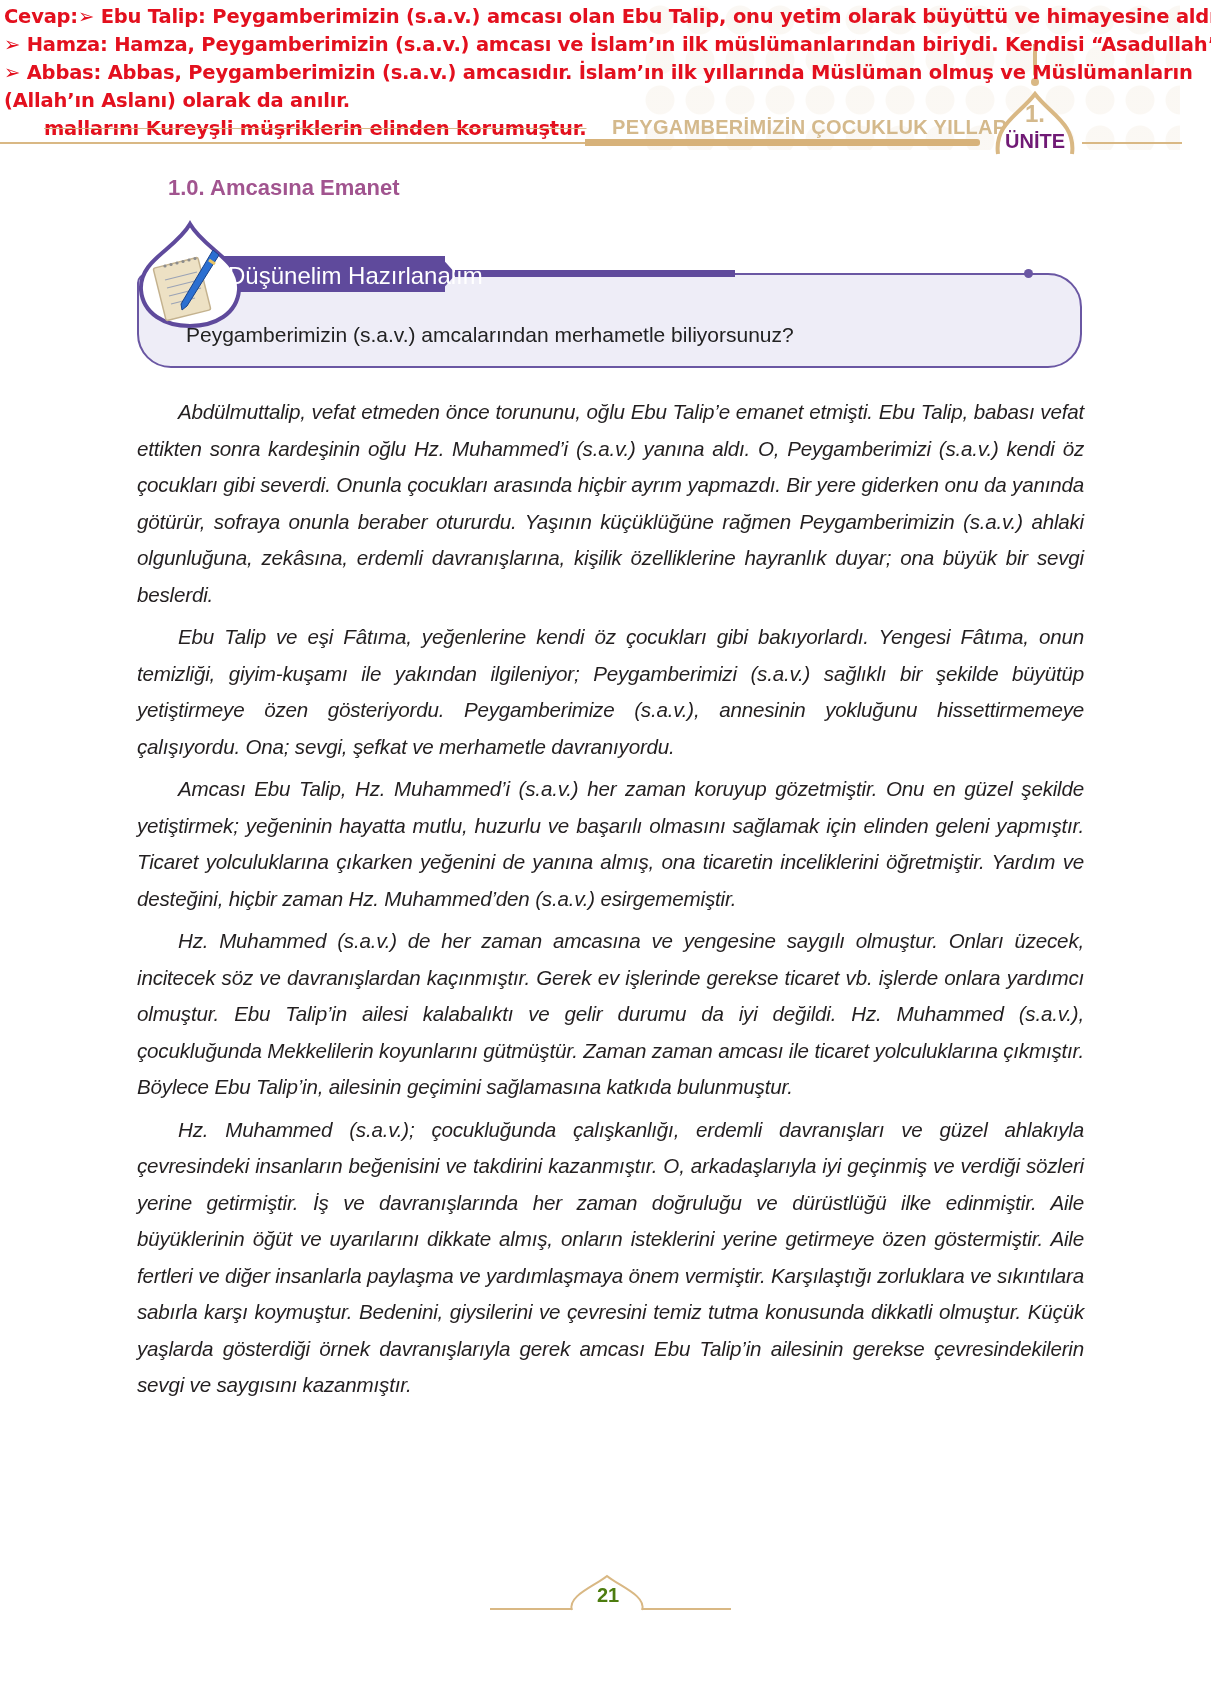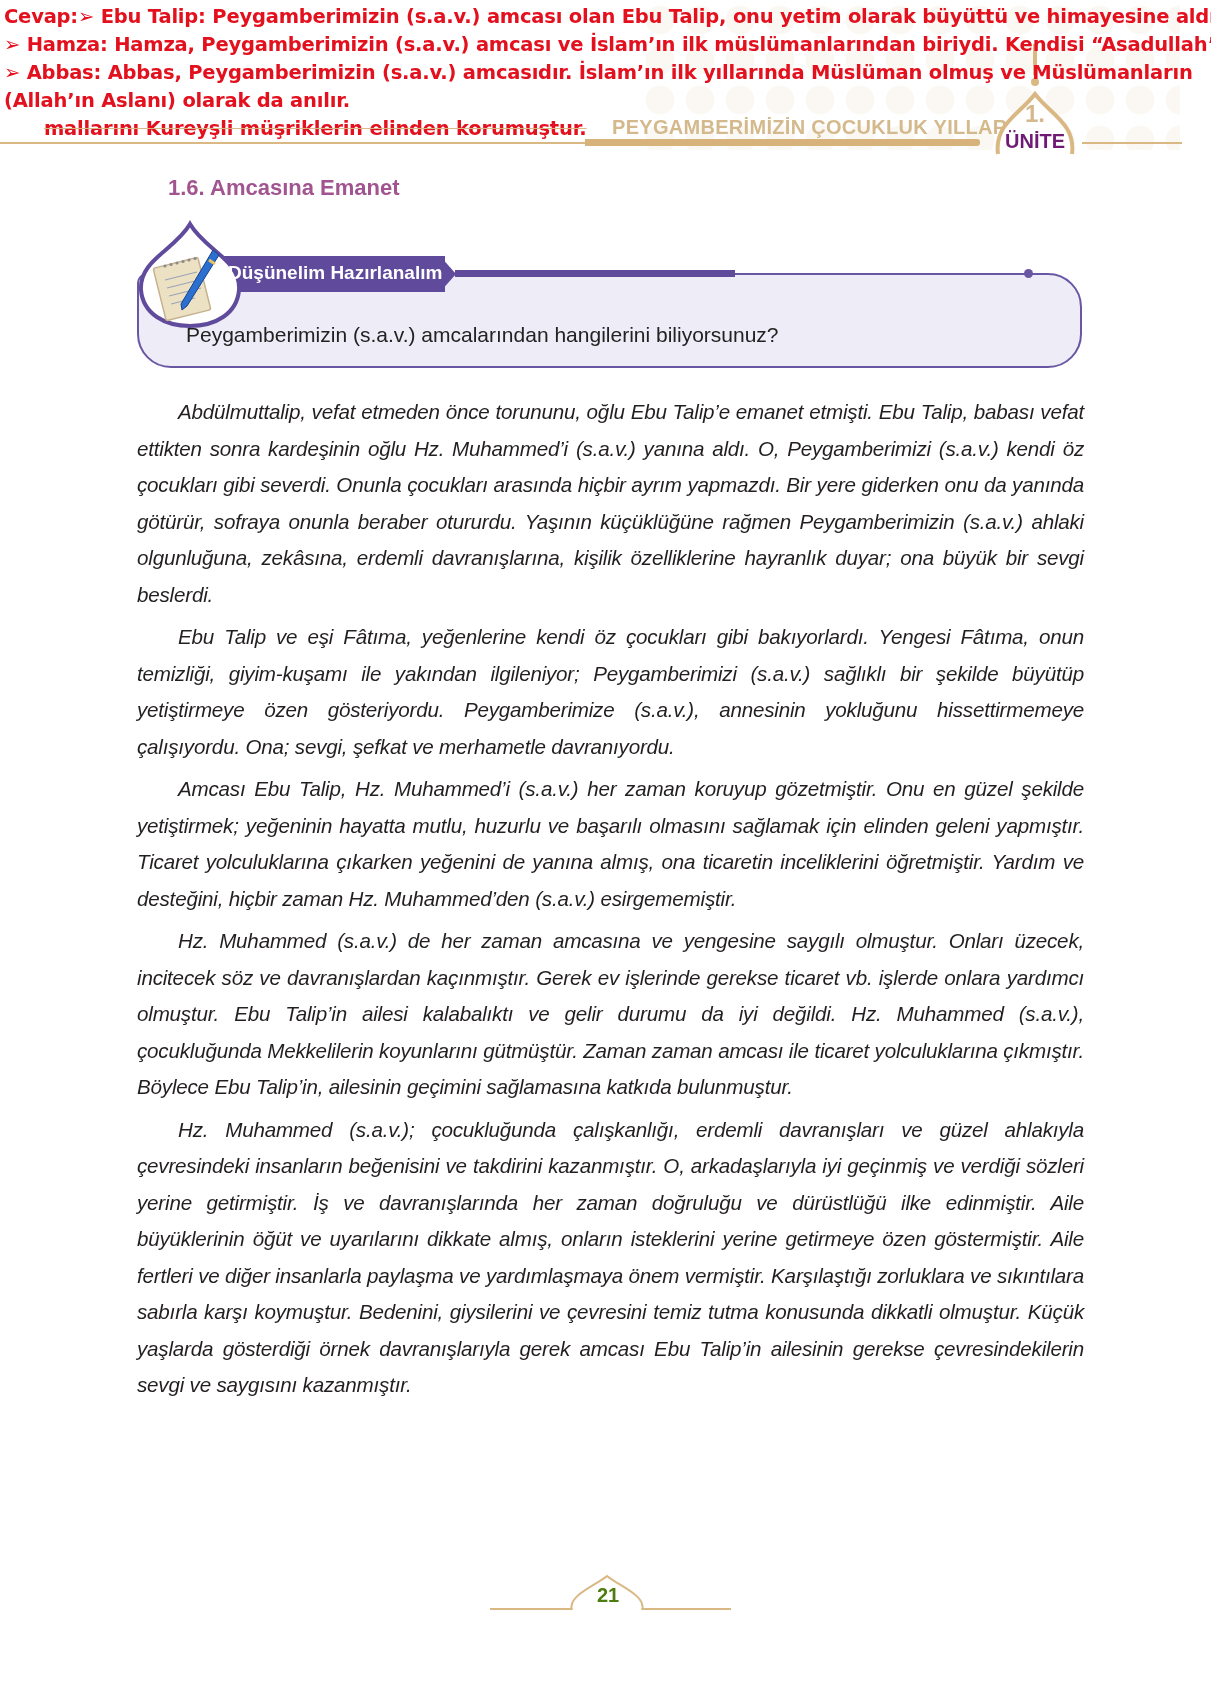--- a/index.html
+++ b/index.html
@@ -25,21 +25,21 @@
   
   .section-title { position:absolute; left:168px; top:175px; font-size:22px; font-weight:bold; color:#a1548f; }
 
   
   .think-box { position:absolute; left:137px; top:273px; width:945px; height:95px; background:#eeedf7; border:2px solid #6a57a3; border-radius:10px 34px 34px 34px; box-sizing:border-box; }
   .think-band { position:absolute; left:200px; top:256px; width:245px; height:36px; background:#5f4a9c; }
   .think-band-arrow { position:absolute; left:440px; top:256px; width:0; height:0; border-top:18px solid transparent; border-bottom:18px solid transparent; border-left:16px solid #5f4a9c; }
   .think-band-line { position:absolute; left:455px; top:270px; width:280px; height:7px; background:#5f4a9c; }
   .think-band-line2 { position:absolute; left:735px; top:273px; width:300px; height:2px; background:#6a57a3; }
   .think-dot { position:absolute; left:1024px; top:269px; width:9px; height:9px; border-radius:50%; background:#6a57a3; }
-  .think-label { position:absolute; left:228px; top:262px; font-size:19px; font-weight:bold; color:#ffffff; }
+  .think-label { position:absolute; left:228px; top:262px; font-size:24px; font-weight:normal; color:#ffffff; }
   .think-question { position:absolute; left:186px; top:323px; font-size:21px; color:#222222; }
   .drop-icon { position:absolute; left:135px; top:220px; width:110px; height:108px; }
 
   
   .body-text { position:absolute; left:137px; top:394px; width:947px; font-size:20.6px; line-height:36.5px; color:#231f20; text-align:justify; font-family:"Liberation Sans", sans-serif; letter-spacing:-0.2px;font-style:italic; }
   .body-text p { margin:0 0 6px 0; text-indent:41px; }
 
   
   .footer-line-l { position:absolute; left:490px; top:1608px; width:82px; height:2px; background:#d9b884; }
   .footer-line-r { position:absolute; left:643px; top:1608px; width:88px; height:2px; background:#d9b884; }
@@ -63,21 +63,21 @@
 <div class="unit-label">ÜNİTE</div>
 
 <div class="answer">
   <div>Cevap:➢ Ebu Talip: Peygamberimizin (s.a.v.) amcası olan Ebu Talip, onu yetim olarak büyüttü ve himayesine aldı.</div>
   <div>➢ Hamza: Hamza, Peygamberimizin (s.a.v.) amcası ve İslam’ın ilk müslümanlarından biriydi. Kendisi “Asadullah”</div>
   <div>➢ Abbas: Abbas, Peygamberimizin (s.a.v.) amcasıdır. İslam’ın ilk yıllarında Müslüman olmuş ve Müslümanların</div>
   <div>(Allah’ın Aslanı) olarak da anılır.</div>
   <div class="struck">mallarını Kureyşli müşriklerin elinden korumuştur.</div>
 </div>
 
-<div class="section-title">1.6. Amcasına Emanet</div>
+<div class="section-title">1.0. Amcasına Emanet</div>
 
 <div class="think-box"></div>
 <div class="think-band"></div>
 <div class="think-band-arrow"></div>
 <div class="think-band-line"></div>
 <div class="think-band-line2"></div>
 <div class="think-dot"></div>
 <svg class="drop-icon" viewBox="0 0 110 108">
   <path d="M55 4 C70 30 106 40 104 70 C102 94 80 106 55 106 C30 106 8 94 6 70 C4 40 40 30 55 4 Z" fill="#ffffff" stroke="#5f4a9c" stroke-width="4"></path>
   <rect x="24" y="42" width="46" height="54" rx="2" fill="#ede1c4" stroke="#c4b28e" stroke-width="1.5" transform="rotate(-14 47 69)"></rect>
@@ -92,21 +92,21 @@
       <circle cx="36" cy="44.5" r="1.6"></circle>
       <circle cx="42" cy="43" r="1.6"></circle>
     <circle cx="48" cy="41.5" r="1.6"></circle>
       <circle cx="54" cy="40" r="1.6"></circle>
       <circle cx="60" cy="38.5" r="1.6"></circle>
   </g>
   <path d="M78 30 L84 35 L52 86 L47 90 L46 84 Z" fill="#2b6fd1" stroke="#18428a" stroke-width="1"></path>
   <path d="M74 40 L80 44" stroke="#e8c463" stroke-width="3"></path>
 </svg>
 <div class="think-label">Düşünelim Hazırlanalım</div>
-<div class="think-question">Peygamberimizin (s.a.v.) amcalarından hangilerini biliyorsunuz?</div>
+<div class="think-question">Peygamberimizin (s.a.v.) amcalarından merhametle biliyorsunuz?</div>
 
 <div class="body-text">
   <p>Abdülmuttalip, vefat etmeden önce torununu, oğlu Ebu Talip’e emanet etmişti. Ebu Talip, babası vefat ettikten sonra kardeşinin oğlu Hz. Muhammed’i (s.a.v.) yanına aldı. O, Peygamberimizi (s.a.v.) kendi öz çocukları gibi severdi. Onunla çocukları arasında hiçbir ayrım yapmazdı. Bir yere giderken onu da yanında götürür, sofraya onunla beraber otururdu. Yaşının küçüklüğüne rağmen Peygamberimizin (s.a.v.) ahlaki olgunluğuna, zekâsına, erdemli davranışlarına, kişilik özelliklerine hayranlık duyar; ona büyük bir sevgi beslerdi.</p>
   <p>Ebu Talip ve eşi Fâtıma, yeğenlerine kendi öz çocukları gibi bakıyorlardı. Yengesi Fâtıma, onun temizliği, giyim-kuşamı ile yakından ilgileniyor; Peygamberimizi (s.a.v.) sağlıklı bir şekilde büyütüp yetiştirmeye özen gösteriyordu. Peygamberimize (s.a.v.), annesinin yokluğunu hissettirmemeye çalışıyordu. Ona; sevgi, şefkat ve merhametle davranıyordu.</p>
   <p>Amcası Ebu Talip, Hz. Muhammed’i (s.a.v.) her zaman koruyup gözetmiştir. Onu en güzel şekilde yetiştirmek; yeğeninin hayatta mutlu, huzurlu ve başarılı olmasını sağlamak için elinden geleni yapmıştır. Ticaret yolculuklarına çıkarken yeğenini de yanına almış, ona ticaretin inceliklerini öğretmiştir. Yardım ve desteğini, hiçbir zaman Hz. Muhammed’den (s.a.v.) esirgememiştir.</p>
   <p>Hz. Muhammed (s.a.v.) de her zaman amcasına ve yengesine saygılı olmuştur. Onları üzecek, incitecek söz ve davranışlardan kaçınmıştır. Gerek ev işlerinde gerekse ticaret vb. işlerde onlara yardımcı olmuştur. Ebu Talip’in ailesi kalabalıktı ve gelir durumu da iyi değildi. Hz. Muhammed (s.a.v.), çocukluğunda Mekkelilerin koyunlarını gütmüştür. Zaman zaman amcası ile ticaret yolculuklarına çıkmıştır. Böylece Ebu Talip’in, ailesinin geçimini sağlamasına katkıda bulunmuştur.</p>
   <p>Hz. Muhammed (s.a.v.); çocukluğunda çalışkanlığı, erdemli davranışları ve güzel ahlakıyla çevresindeki insanların beğenisini ve takdirini kazanmıştır. O, arkadaşlarıyla iyi geçinmiş ve verdiği sözleri yerine getirmiştir. İş ve davranışlarında her zaman doğruluğu ve dürüstlüğü ilke edinmiştir. Aile büyüklerinin öğüt ve uyarılarını dikkate almış, onların isteklerini yerine getirmeye özen göstermiştir. Aile fertleri ve diğer insanlarla paylaşma ve yardımlaşmaya önem vermiştir. Karşılaştığı zorluklara ve sıkıntılara sabırla karşı koymuştur. Bedenini, giysilerini ve çevresini temiz tutma konusunda dikkatli olmuştur. Küçük yaşlarda gösterdiği örnek davranışlarıyla gerek amcası Ebu Talip’in ailesinin gerekse çevresindekilerin sevgi ve saygısını kazanmıştır.</p>
 </div>
 
 <div class="footer-line-l"></div>

